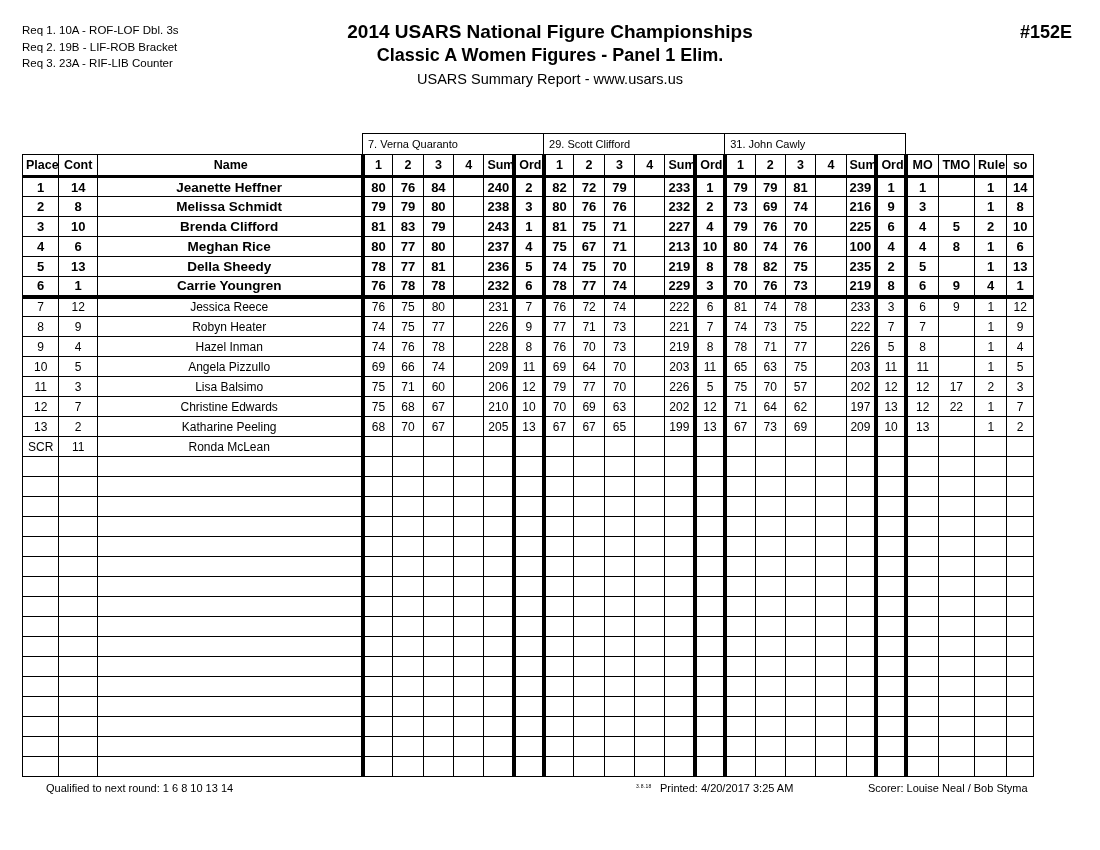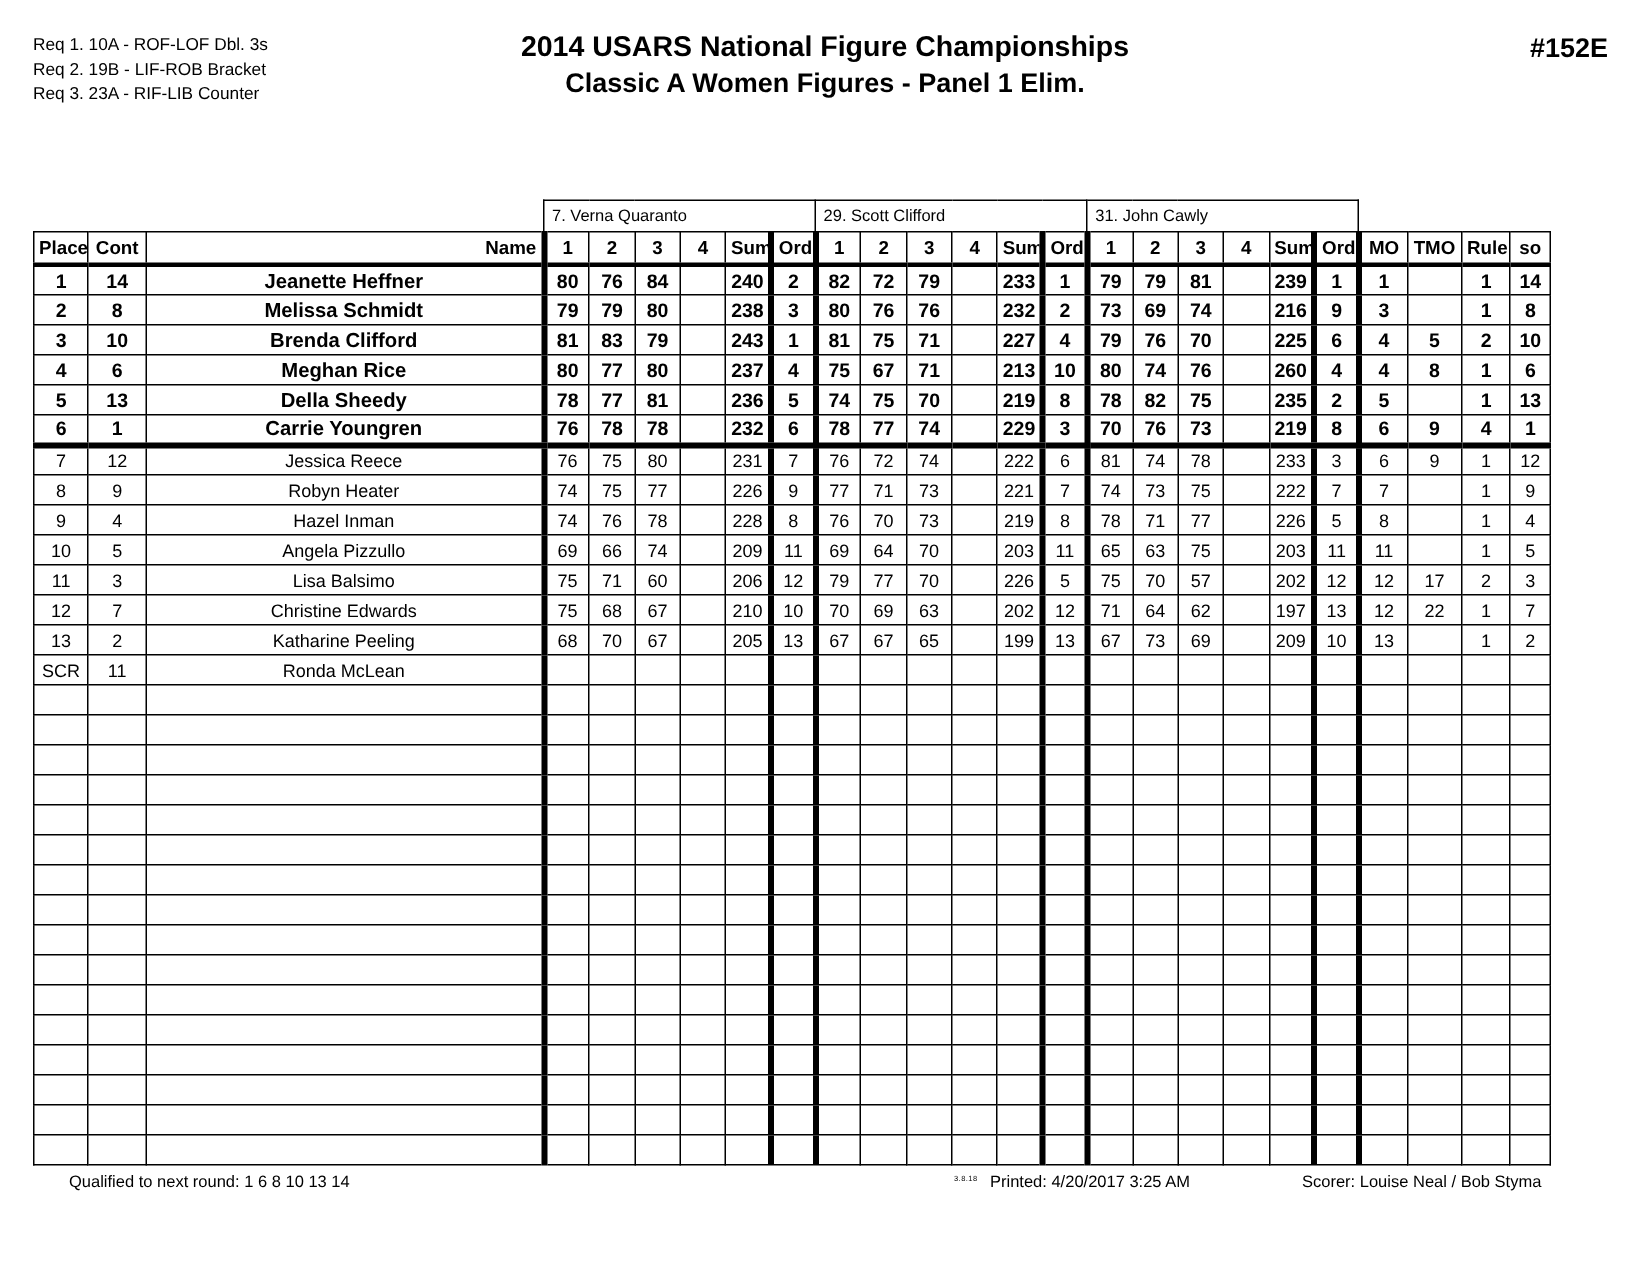--- a/index.html
+++ b/index.html
@@ -71,21 +71,21 @@
   tr.judge-banner td{height:21px;border:none;}
   tr.judge-banner td.jname{
     border:1px solid #000;border-bottom:none;
     text-align:left;font-size:11px;padding-left:5px;
   }
   tr.judge-banner td.jblank{border:none;}
   tr.judge-banner td.jend{border:none;border-left:1px solid #000;}
 
   
   tr.colhead td{height:22px;font-size:12.5px;font-weight:bold;}
-  tr.colhead td.left{text-align:right;padding-left:6px;}
+  tr.colhead td.left{text-align:center;padding-left:6px;}
 
   
   td.left{text-align:left;padding-left:6px;}
   tr.r-top td{font-weight:bold;font-size:13px;}
   tr.r-top td.nm{font-size:13.5px;}
   td.ord{font-weight:bold;}
 
   
   .sep-l{border-left:4px solid #000 !important;}
   .sep-r{border-right:4px solid #000 !important;}
@@ -122,20 +122,21 @@
 
   <div id="req-block">
     <span class="req-line">Req  1.  10A - ROF-LOF Dbl. 3s</span>
     <span class="req-line">Req  2.  19B - LIF-ROB Bracket</span>
     <span class="req-line">Req  3.  23A - RIF-LIB Counter</span>
   </div>
 
   <div id="title-block">
     <div class="t1">2014 USARS National Figure Championships</div>
     <div class="t3">Classic A Women Figures - Panel 1 Elim.</div>
+    <div class="t4">USARS Summary Report - www.usars.us</div>
   </div>
 
   <div id="event-code">#152E</div>
 </div>
 
 <div id="sheet">
   <table class="grid">
     <colgroup>
       <col class="c-place">
         <col class="c-cont">
@@ -292,21 +293,21 @@
           <td class="sep-l">75</td>
           <td>67</td>
           <td>71</td>
           <td></td>
           <td>213</td>
           <td class="ord sep-l sep-r">10</td>
           <td class="sep-l">80</td>
           <td>74</td>
           <td>76</td>
           <td></td>
-          <td>260</td>
+          <td>100</td>
           <td class="ord sep-l sep-r">4</td>
           <td>4</td>
           <td>8</td>
           <td>1</td>
           <td>6</td>
         </tr>
         <tr class="data-row r-top">
           <td>5</td>
           <td>13</td>
           <td class="left nm">Della Sheedy</td>

